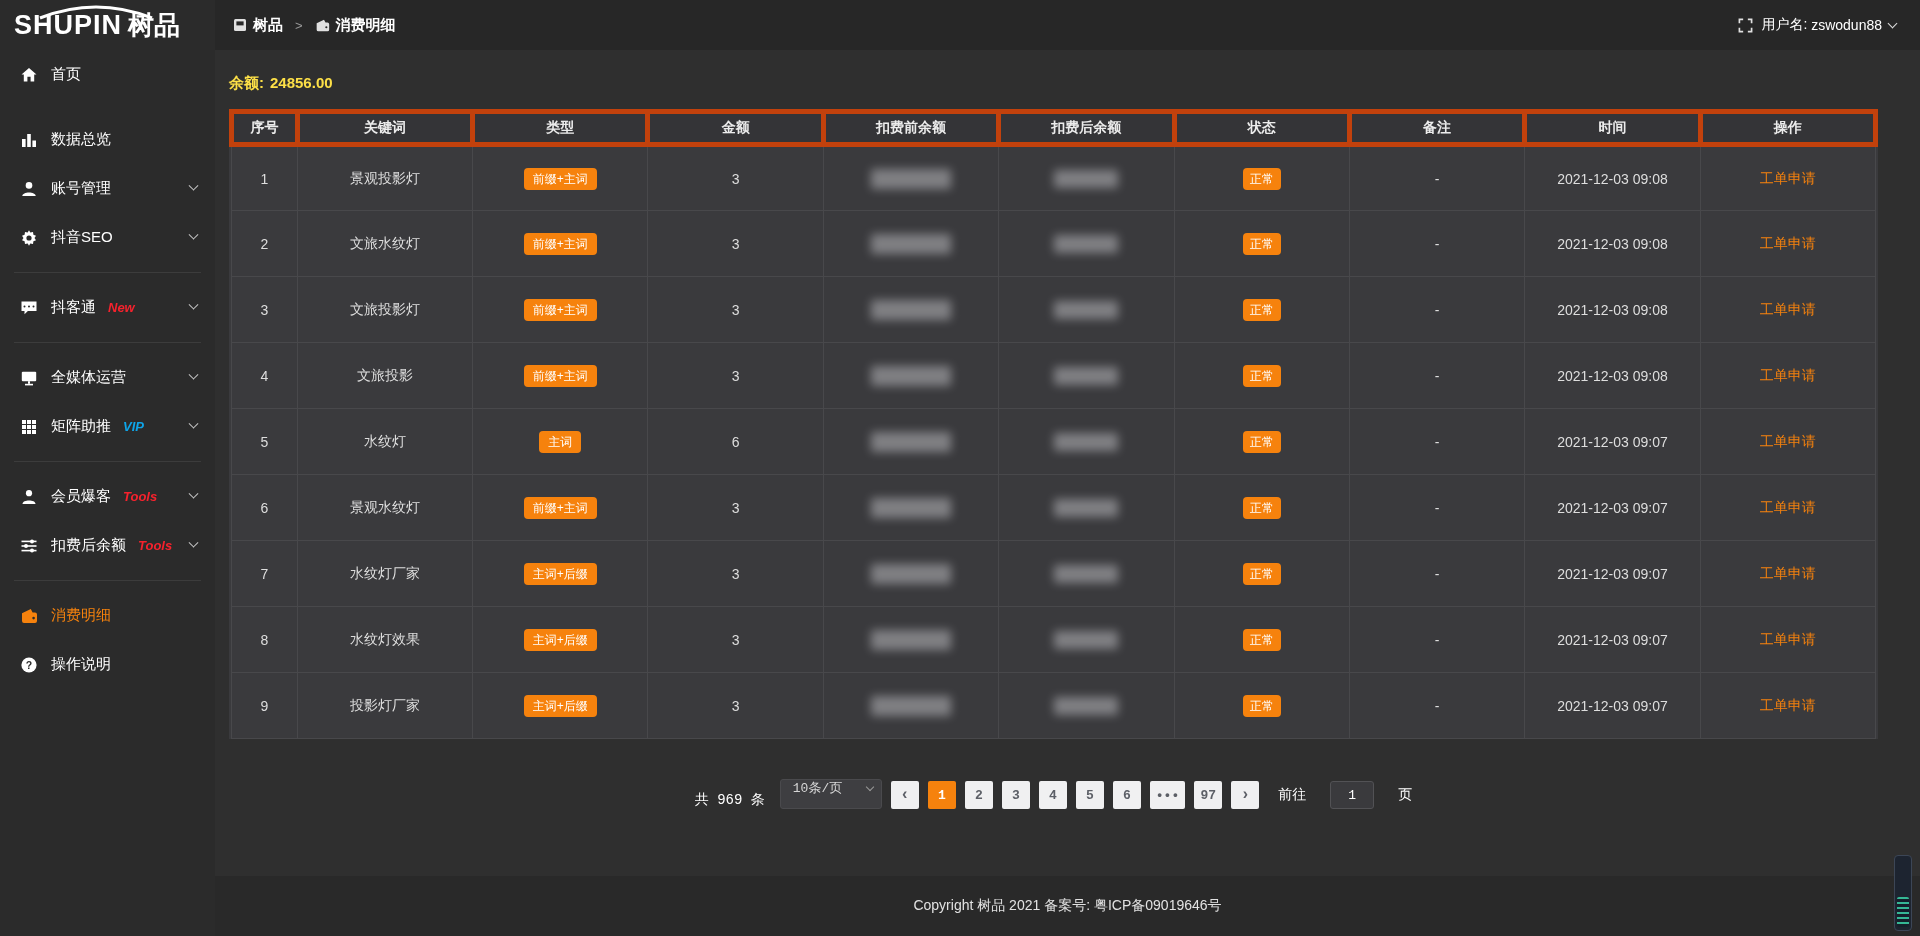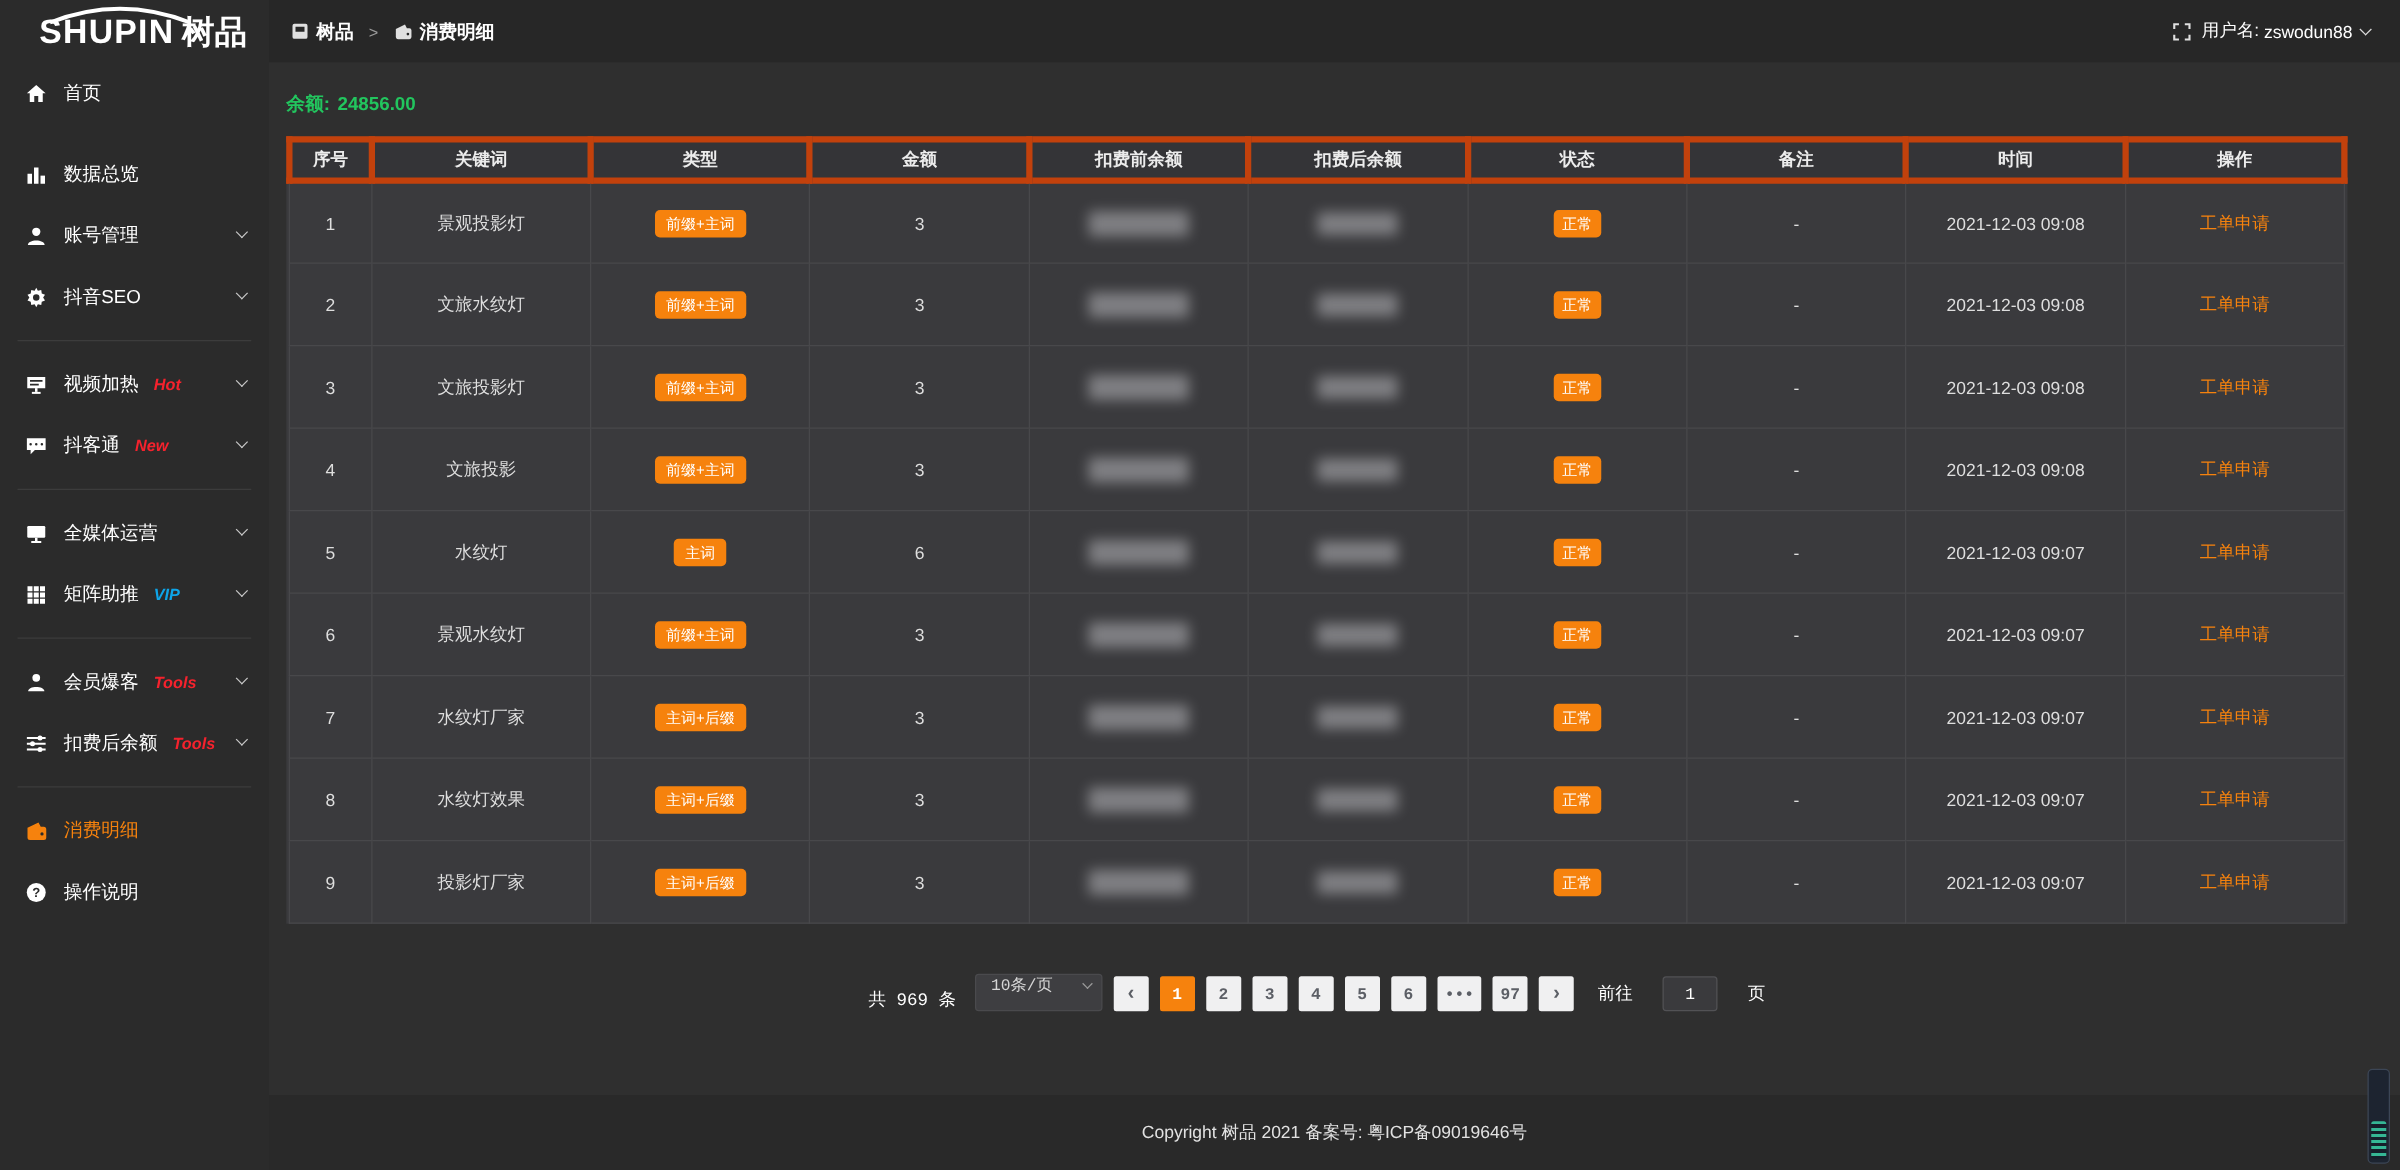--- a/index.html
+++ b/index.html
@@ -1,21 +1,21 @@
 <!DOCTYPE html>
 <html><head>
 <meta charset="utf-8">
 <style>
   * { margin:0; padding:0; box-sizing:border-box; }
   html,body { width:1920px; height:936px; overflow:hidden; }
   body { font-family:"Liberation Sans","DejaVu Sans",sans-serif; background:#2f2f2f; color:#e8e8e8; position:relative; }
 
   
   .sidebar { position:absolute; left:0; top:0; width:215px; height:936px; background:#2b2b2b; z-index:5; }
-  .logo { height:50px; position:relative; padding:8px 0 0 14px; white-space:nowrap;text-align:center; }
+  .logo { height:50px; position:relative; padding:8px 0 0 14px; white-space:nowrap; }
   .logo-arc { position:absolute; left:36px; top:4px; }
   .logo-en { font-size:27px; font-weight:bold; letter-spacing:1px; color:#fff; }
   .logo-cn { font-size:26px; font-weight:bold; color:#fff; margin-left:6px; }
   .menu { padding-top:0; }
   .menu-item { height:49px; display:flex; align-items:center; padding:0 18px 0 20px; color:#fff; font-size:15px; cursor:pointer; }
   .menu-item.first-gap { margin-top:16px; }
   .menu-item .mi-icon { width:18px; height:18px; margin-right:13px; flex:0 0 18px; display:flex; align-items:center; }
   .menu-item svg { fill:#fff; }
   .menu-item.active { color:#f6820d; }
   .menu-item.active svg { fill:#f6820d; }
@@ -31,21 +31,21 @@
   .crumb .c-icon { margin-right:6px; display:flex; }
   .crumb-sep { color:#9a9a9a; margin:0 12px; font-size:13px; font-weight:normal; }
   .topbar-right { margin-left:auto; display:flex; align-items:center; gap:8px; }
   .fs-icon { display:flex; cursor:pointer; }
   .user-box { display:flex; align-items:center; font-size:14px; color:#fff; cursor:pointer; }
   .user-chev { width:7px; height:7px; border-right:1.4px solid #ddd; border-bottom:1.4px solid #ddd; transform:rotate(45deg); margin-left:7px; margin-top:-3px; }
 
   
   .main { position:absolute; left:215px; top:50px; right:0; bottom:0; background:#2f2f2f; }
   .content { margin:0 42px 0 14px; }
-  .balance { margin:24px 0 0 0; font-size:15px; font-weight:bold; color:#22c55e; }
+  .balance { margin:24px 0 0 0; font-size:15px; font-weight:bold; color:#fde047; }
   .balance b { margin-left:6px; }
 
   table.data { width:100%; border-collapse:collapse; margin-top:16px; table-layout:fixed; background:#3a3a3d; }
   table.data col.c-idx { width:4%; }
   table.data th { background:#343437; height:33px; font-size:14px; font-weight:bold; color:#ececec; border:5px solid #c2410c; }
   table.data td { height:66px; text-align:center; font-size:14px; color:#dedede; border:1px solid #48484b; }
   .type-badge, .status-badge { display:inline-block; background:#f6820d; color:#fff; font-size:12px; border-radius:4px; padding:5px 9px; line-height:1; }
   .status-badge { padding:5px 7px; }
   .action-link { color:#f6820d; cursor:pointer; font-size:14px; }
   .mask-chip { width:80px; height:20px; background:#9a9a9e; opacity:.72; border-radius:2px; filter:blur(5px); margin:0 auto; }
@@ -117,32 +117,20 @@
             <path fill-rule="evenodd" d="M9 1.2 L10.3 3.6 L13 3 L13.4 5.7 L16 6.7 L14.5 9 L16 11.3 L13.4 12.3 L13 15 L10.3 14.4 L9 16.8 L7.7 14.4 L5 15 L4.6 12.3 L2 11.3 L3.5 9 L2 6.7 L4.6 5.7 L5 3 L7.7 3.6 Z M9 11.6 a2.6 2.6 0 1 0 0-5.2 a2.6 2.6 0 0 0 0 5.2 Z"></path>
           </svg>
         </span>
       <span>抖音SEO</span>
       <span class="mi-chev"></span>
     </div>
 
 
     <div class="menu-divider"></div>
 
-    <div class="menu-item">
-      <span class="mi-icon">
-          <svg width="18" height="18" viewBox="0 0 18 18">
-            <path fill-rule="evenodd" d="M1.8 2.5 h14.4 v9 H1.8 Z M4 5 h10 v1.4 H4 Z M4 8 h7 v1.4 H4 Z"></path>
-            <rect x="8" y="11.5" width="2" height="3"></rect>
-            <rect x="5.5" y="14.5" width="7" height="1.6"></rect>
-          </svg>
-        </span>
-      <span>视频加热</span>
-      <span class="mi-badge badge-red">Hot</span>
-      <span class="mi-chev"></span>
-    </div>
 
     <div class="menu-item">
       <span class="mi-icon">
           <svg width="18" height="18" viewBox="0 0 18 18">
             <path fill-rule="evenodd" d="M1.5 2.5 h15 v9.4 h-8.6 l-3.4 3.4 v-3.4 H1.5 Z M4.5 6.4 a1 1 0 1 0 0 2 a1 1 0 0 0 0-2 Z M9 6.4 a1 1 0 1 0 0 2 a1 1 0 0 0 0-2 Z M13.5 6.4 a1 1 0 1 0 0 2 a1 1 0 0 0 0-2 Z"></path>
           </svg>
         </span>
       <span>抖客通</span>
       <span class="mi-badge badge-red">New</span>
       <span class="mi-chev"></span>

